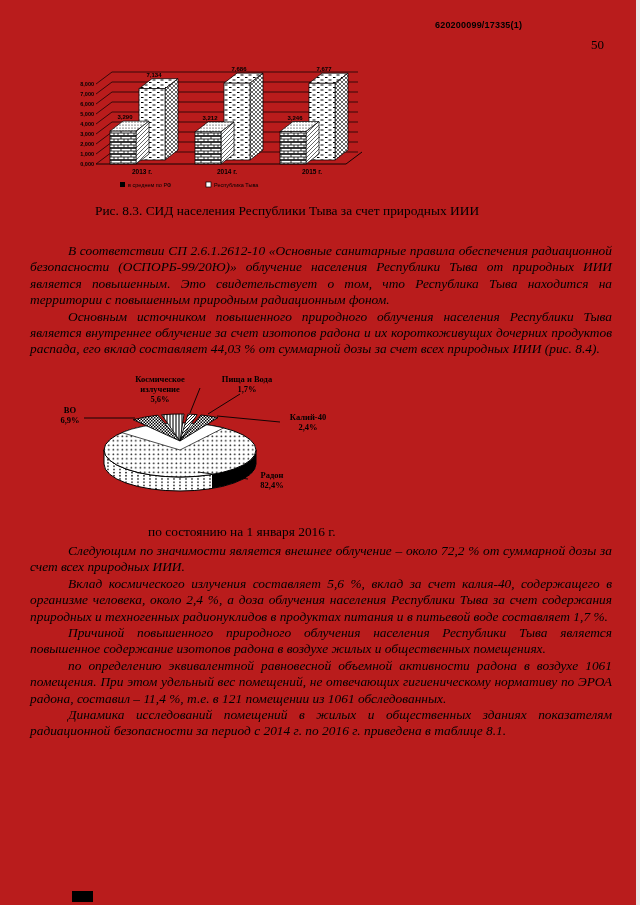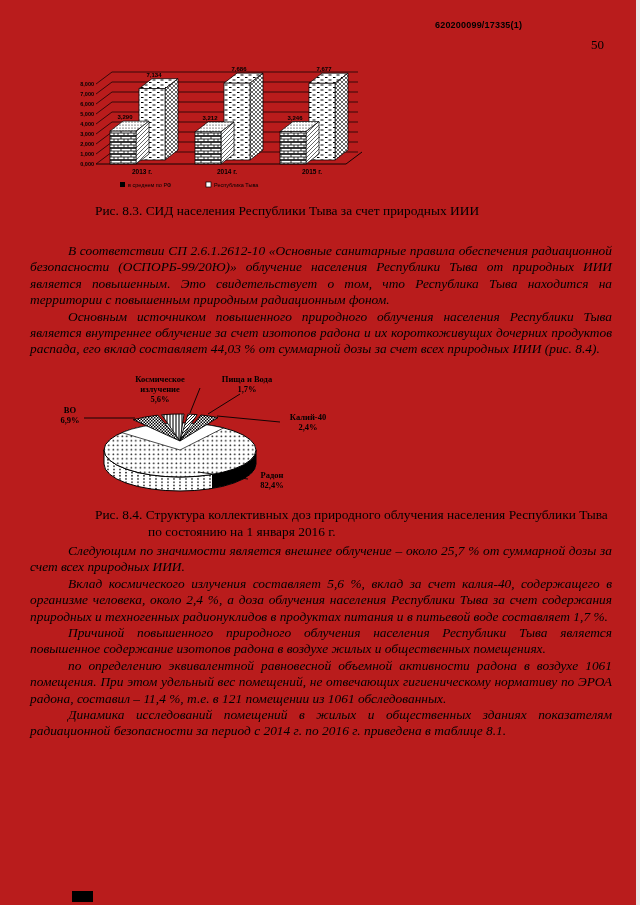--- a/index.html
+++ b/index.html
@@ -174,25 +174,24 @@
     <text class="plab" x="207" y="10">Пища и Вода</text>
     <text class="plab" x="207" y="20">1,7%</text>
     <text class="plab" x="30" y="41">ВО</text>
     <text class="plab" x="30" y="51">6,9%</text>
     <text class="plab" x="268" y="48">Калий-40</text>
     <text class="plab" x="268" y="58">2,4%</text>
     <text class="plab" x="232" y="106">Радон</text>
     <text class="plab" x="232" y="116">82,4%</text>
   </svg>
 
-  <div class="cap" style="left:95px;top:507px">Рис. 8.4. Структура коллективных доз природного облучения населения Республики Тыва</div>
   <div class="cap" style="left:148px;top:524px">по состоянию на 1 января 2016 г.</div>
 
   <div class="textblock" style="top:543px">
-    <p>Следующим по значимости является внешнее облучение – около 25,7 % от суммарной дозы за счет всех природных ИИИ.</p>
+    <p>Следующим по значимости является внешнее облучение – около 72,2 % от суммарной дозы за счет всех природных ИИИ.</p>
     <p>Вклад космического излучения составляет 5,6 %, вклад за счет калия-40, содержащего в организме человека, около 2,4 %, а доза облучения населения Республики Тыва за счет содержания природных и техногенных радионуклидов в продуктах питания и в питьевой воде составляет 1,7 %.</p>
     <p>Причиной повышенного природного облучения населения Республики Тыва является повышенное содержание изотопов радона в воздухе жилых и общественных помещениях.</p>
     <p>по определению эквивалентной равновесной объемной активности радона в воздухе 1061 помещения. При этом удельный вес помещений, не отвечающих гигиеническому нормативу по ЭРОА радона, составил – 11,4 %, т.е. в 121 помещении из 1061 обследованных.</p>
     <p>Динамика исследований помещений в жилых и общественных зданиях показателям радиационной безопасности за период с 2014 г. по 2016 г. приведена в таблице 8.1.</p>
   </div>
 
   <div class="scanmark"></div>
 </div>
 
 </body></html>

